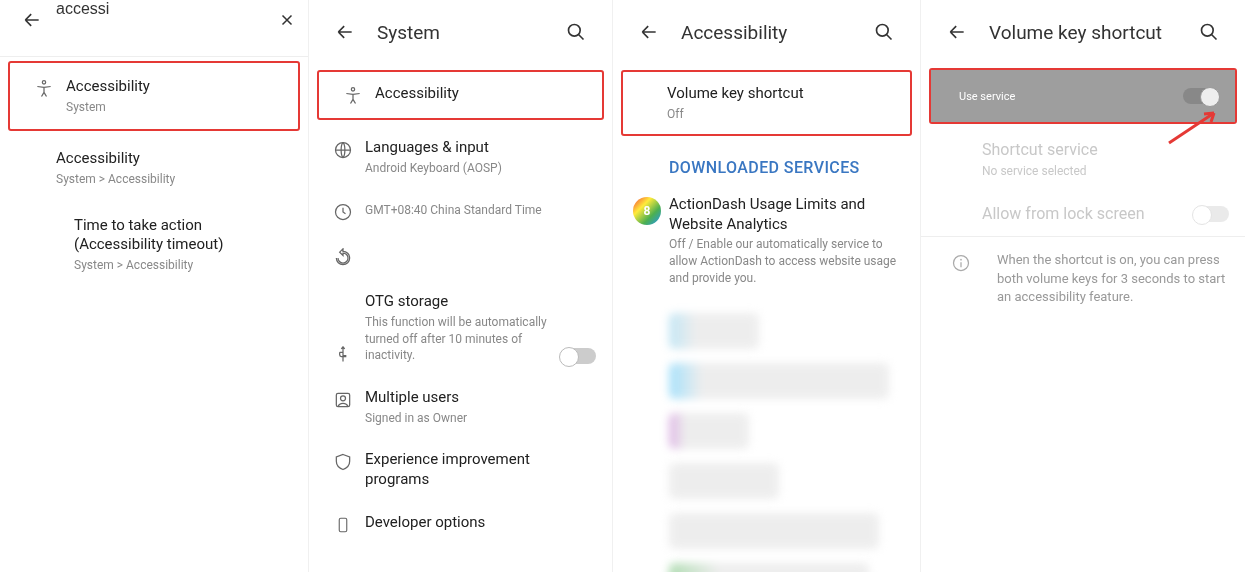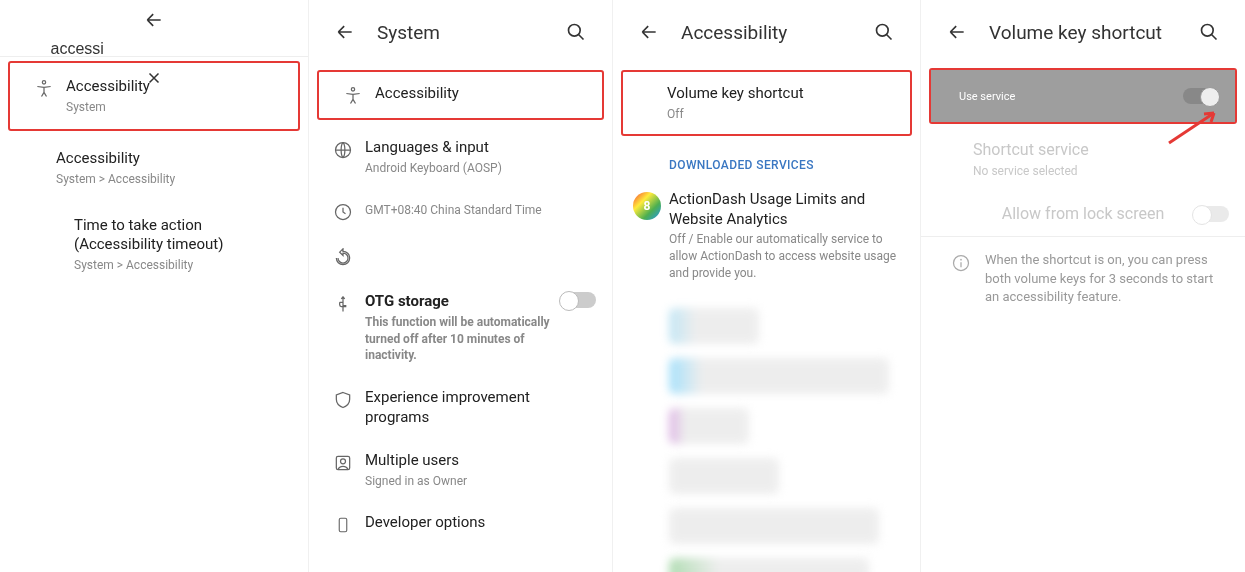--- a/index.html
+++ b/index.html
@@ -4,47 +4,47 @@
 <style>
 * { margin: 0; padding: 0; box-sizing: border-box; }
 body { font-family: -apple-system, BlinkMacSystemFont, 'Segoe UI', Roboto, sans-serif; background: #fff; display: flex; width: 1245px; height: 572px; overflow: hidden; }
 .panel { height: 572px; overflow: hidden; position: relative; background: #fff; }
 .panel1 { width: 308px; }
 .panel2 { width: 304px; border-left: 1px solid #f0f0f0; }
 .panel3 { width: 308px; border-left: 1px solid #f0f0f0; }
 .panel4 { flex: 1; border-left: 1px solid #f0f0f0; }
 .header { display: flex; align-items: center; height: 56px; padding: 0 12px; }
 .header2 { height: 64px; padding: 0 16px; }
-.search-header { display: flex; align-items: center; height: 56px; padding: 0 12px; flex-direction: column; }
+.search-header { display: flex; align-items: flex-start; height: 56px; padding: 0 12px; }
 .icon-btn { width: 40px; height: 40px; display: flex; align-items: center; justify-content: center; cursor: pointer; border: none; background: none; border-radius: 50%; flex-shrink: 0; }
 .search-input { flex: 1; border: none; outline: none; font-size: 16px; color: #333; background: transparent; padding: 0 4px; }
 .header-title { flex: 1; font-size: 19px; font-weight: 400; color: #333; padding-left: 12px; }
 .divider { height: 1px; background: #eee; margin: 0; }
 .row { display: flex; padding: 12px 16px 12px 16px; align-items: flex-start; cursor: pointer; }
 .row-icon { width: 36px; display:flex; align-items:center; justify-content:center; flex-shrink: 0; color: #666; padding-top: 2px; }
 .row-body { flex: 1; min-width: 0; padding-left: 4px; }
 .row-title { font-size: 15px; color: #212121; line-height: 1.3; }
 .row-sub { font-size: 12px; color: #888; line-height: 1.4; margin-top: 2px; }
 .row-trail { display:flex; align-items:center; }
 .highlight-box { border: 2px solid #e53935; border-radius: 3px; }
 .panel1 .highlight-box { margin: 4px 8px 4px 8px; }
 .panel2 .highlight-box { margin: 6px 8px 6px 8px; }
 .panel3 .highlight-box { margin: 6px 8px 6px 8px; }
 .search-row { padding: 14px 16px 14px 16px; }
-.section-label { font-size: 12px; font-weight: 500; color: #3a77c2; letter-spacing: 0.4px; padding: 16px 16px 6px 56px; }
+.section-label { font-size: 16px; font-weight: 500; color: #3a77c2; letter-spacing: 0.4px; padding: 16px 16px 6px 56px; }
 .toggle { width: 36px; height: 16px; background: #ccc; border-radius: 10px; position: relative; flex-shrink: 0; }
 .toggle::after { content:''; width: 18px; height: 18px; background: #fff; border:1px solid #bbb; border-radius:50%; position:absolute; top:-1px; left:-1px; }
 .toggle.dark { background:#888; }
 .toggle.dark::after { background:#eee; border-color:#999; left:auto; right:-1px; }
 .panel4-use { background: #9e9e9e; display:flex; align-items:center; justify-content:space-between; padding: 18px 16px 18px 28px; }
 .panel4-use .lbl { font-size: 11px; color: #fff; }
 .highlight4 { border: 2px solid #e53935; border-radius: 3px; margin: 4px 8px; }
 .faded { color: #c8c8c8; }
-.faded .row-title, .faded .row-sub { color: #c8c8c8; }
-.info-row { display:flex; padding: 14px 16px 14px 24px; }
+.faded .row-title, .faded .row-sub { color: #c8c8c8; margin-left: 9px; }
+.info-row { display:flex; padding: 14px 16px 14px 24px; gap: 12px; }
 .info-icon { width: 32px; display:flex; justify-content:center; color: #aaa; padding-top:2px; flex-shrink:0; }
 .info-text { font-size: 13px; color: #999; line-height: 1.4; padding-left: 8px; }
 .blur-entry { height: 36px; margin: 14px 16px 14px 56px; border-radius: 6px; filter: blur(4px); opacity:0.5; }
 .blur1 { background: linear-gradient(90deg,#87ceeb,#ddd 30%); width: 90px; }
 .blur2 { background: linear-gradient(90deg,#4fc3f7,#ddd 15%,#ddd); width: 220px; }
 .blur3 { background: linear-gradient(90deg,#ba68c8,#ddd 20%); width: 80px; }
 .blur4 { background: #ddd; width: 110px; }
 .blur5 { background: #ddd; width: 210px; }
 .blur6 { background: linear-gradient(90deg,#66bb6a,#ddd 25%); width: 200px; }
 .circ-icon { width:28px; height:28px; border-radius:50%; background: linear-gradient(135deg,#f44336,#ffeb3b,#4caf50,#2196f3); display:flex; align-items:center; justify-content:center; color:#fff; font-size:12px; font-weight:bold; }
@@ -151,55 +151,55 @@
         <div class="row-sub">GMT+08:40 China Standard Time</div>
       </div>
   </div>
   <div class="row">
     <div class="row-icon">
         <svg width="20" height="20" viewBox="0 0 24 24">
           <path fill="none" stroke="#666" stroke-width="1.5" d="M4 12a8 8 0 108-8V1L8 5l4 4V6a6 6 0 11-6 6"></path>
         </svg>
       </div>
   </div>
-  <div class="row" style="align-items:flex-start;font-weight:bold;">
+  <div class="row" style="align-items:flex-end;">
     <div class="row-icon">
         <svg width="20" height="20" viewBox="0 0 24 24">
           <path fill="none" stroke="#666" stroke-width="1.5" d="M12 3v18M12 3l-2 3m2-3l2 3M8 10h4m4 4h-4m-4-4v3a2 2 0 002 2h6"></path>
         </svg>
       </div>
     <div class="row-body">
         <div class="row-title">OTG storage</div>
         <div class="row-sub">This function will be automatically turned off after 10 minutes of inactivity.</div>
       </div>
     <div class="row-trail">
         <div class="toggle"></div>
-      </div>
-  </div>
-  <div class="row">
-    <div class="row-icon">
-        <svg width="20" height="20" viewBox="0 0 24 24">
-          <path fill="none" stroke="#666" stroke-width="1.5" d="M12 3l8 3v5c0 5-3 8-8 10-5-2-8-5-8-10V6z"></path>
-        </svg>
-      </div>
-    <div class="row-body">
-        <div class="row-title">Experience improvement programs</div>
       </div>
   </div>
   <div class="row">
     <div class="row-icon">
         <svg width="20" height="20" viewBox="0 0 24 24">
           <rect x="4" y="4" width="16" height="16" rx="2" fill="none" stroke="#666" stroke-width="1.5"></rect>
           <circle cx="12" cy="10" r="3" fill="none" stroke="#666" stroke-width="1.5"></circle>
           <path fill="none" stroke="#666" stroke-width="1.5" d="M6 20c1-3 4-4 6-4s5 1 6 4"></path>
         </svg>
       </div>
     <div class="row-body">
         <div class="row-title">Multiple users</div>
         <div class="row-sub">Signed in as Owner</div>
+      </div>
+  </div>
+  <div class="row">
+    <div class="row-icon">
+        <svg width="20" height="20" viewBox="0 0 24 24">
+          <path fill="none" stroke="#666" stroke-width="1.5" d="M12 3l8 3v5c0 5-3 8-8 10-5-2-8-5-8-10V6z"></path>
+        </svg>
+      </div>
+    <div class="row-body">
+        <div class="row-title">Experience improvement programs</div>
       </div>
   </div>
   <div class="row">
     <div class="row-icon">
         <svg width="18" height="20" viewBox="0 0 24 24">
           <rect x="7" y="3" width="10" height="18" rx="2" fill="none" stroke="#666" stroke-width="1.5"></rect>
         </svg>
       </div>
     <div class="row-body">
         <div class="row-title">Developer options</div>
@@ -274,21 +274,21 @@
   <svg class="arrow-annot" width="60" height="40">
       <path d="M55 5 L10 35" stroke="#e53935" stroke-width="3"></path>
       <path d="M55 5 L45 6 M55 5 L52 14" stroke="#e53935" stroke-width="3" fill="none"></path>
     </svg>
   <div class="row faded" style="padding-left:48px;">
     <div class="row-body">
         <div class="row-title" style="font-size:16px;">Shortcut service</div>
         <div class="row-sub">No service selected</div>
       </div>
   </div>
-  <div class="row faded" style="padding-left:48px; align-items:center;text-align:center;">
+  <div class="row faded" style="padding-left:48px; align-items:center;">
     <div class="row-body">
         <div class="row-title" style="font-size:16px;">Allow from lock screen</div>
       </div>
     <div class="row-trail">
         <div class="toggle" style="opacity:.4"></div>
       </div>
   </div>
   <div class="divider"></div>
   <div class="info-row">
     <div class="info-icon">

